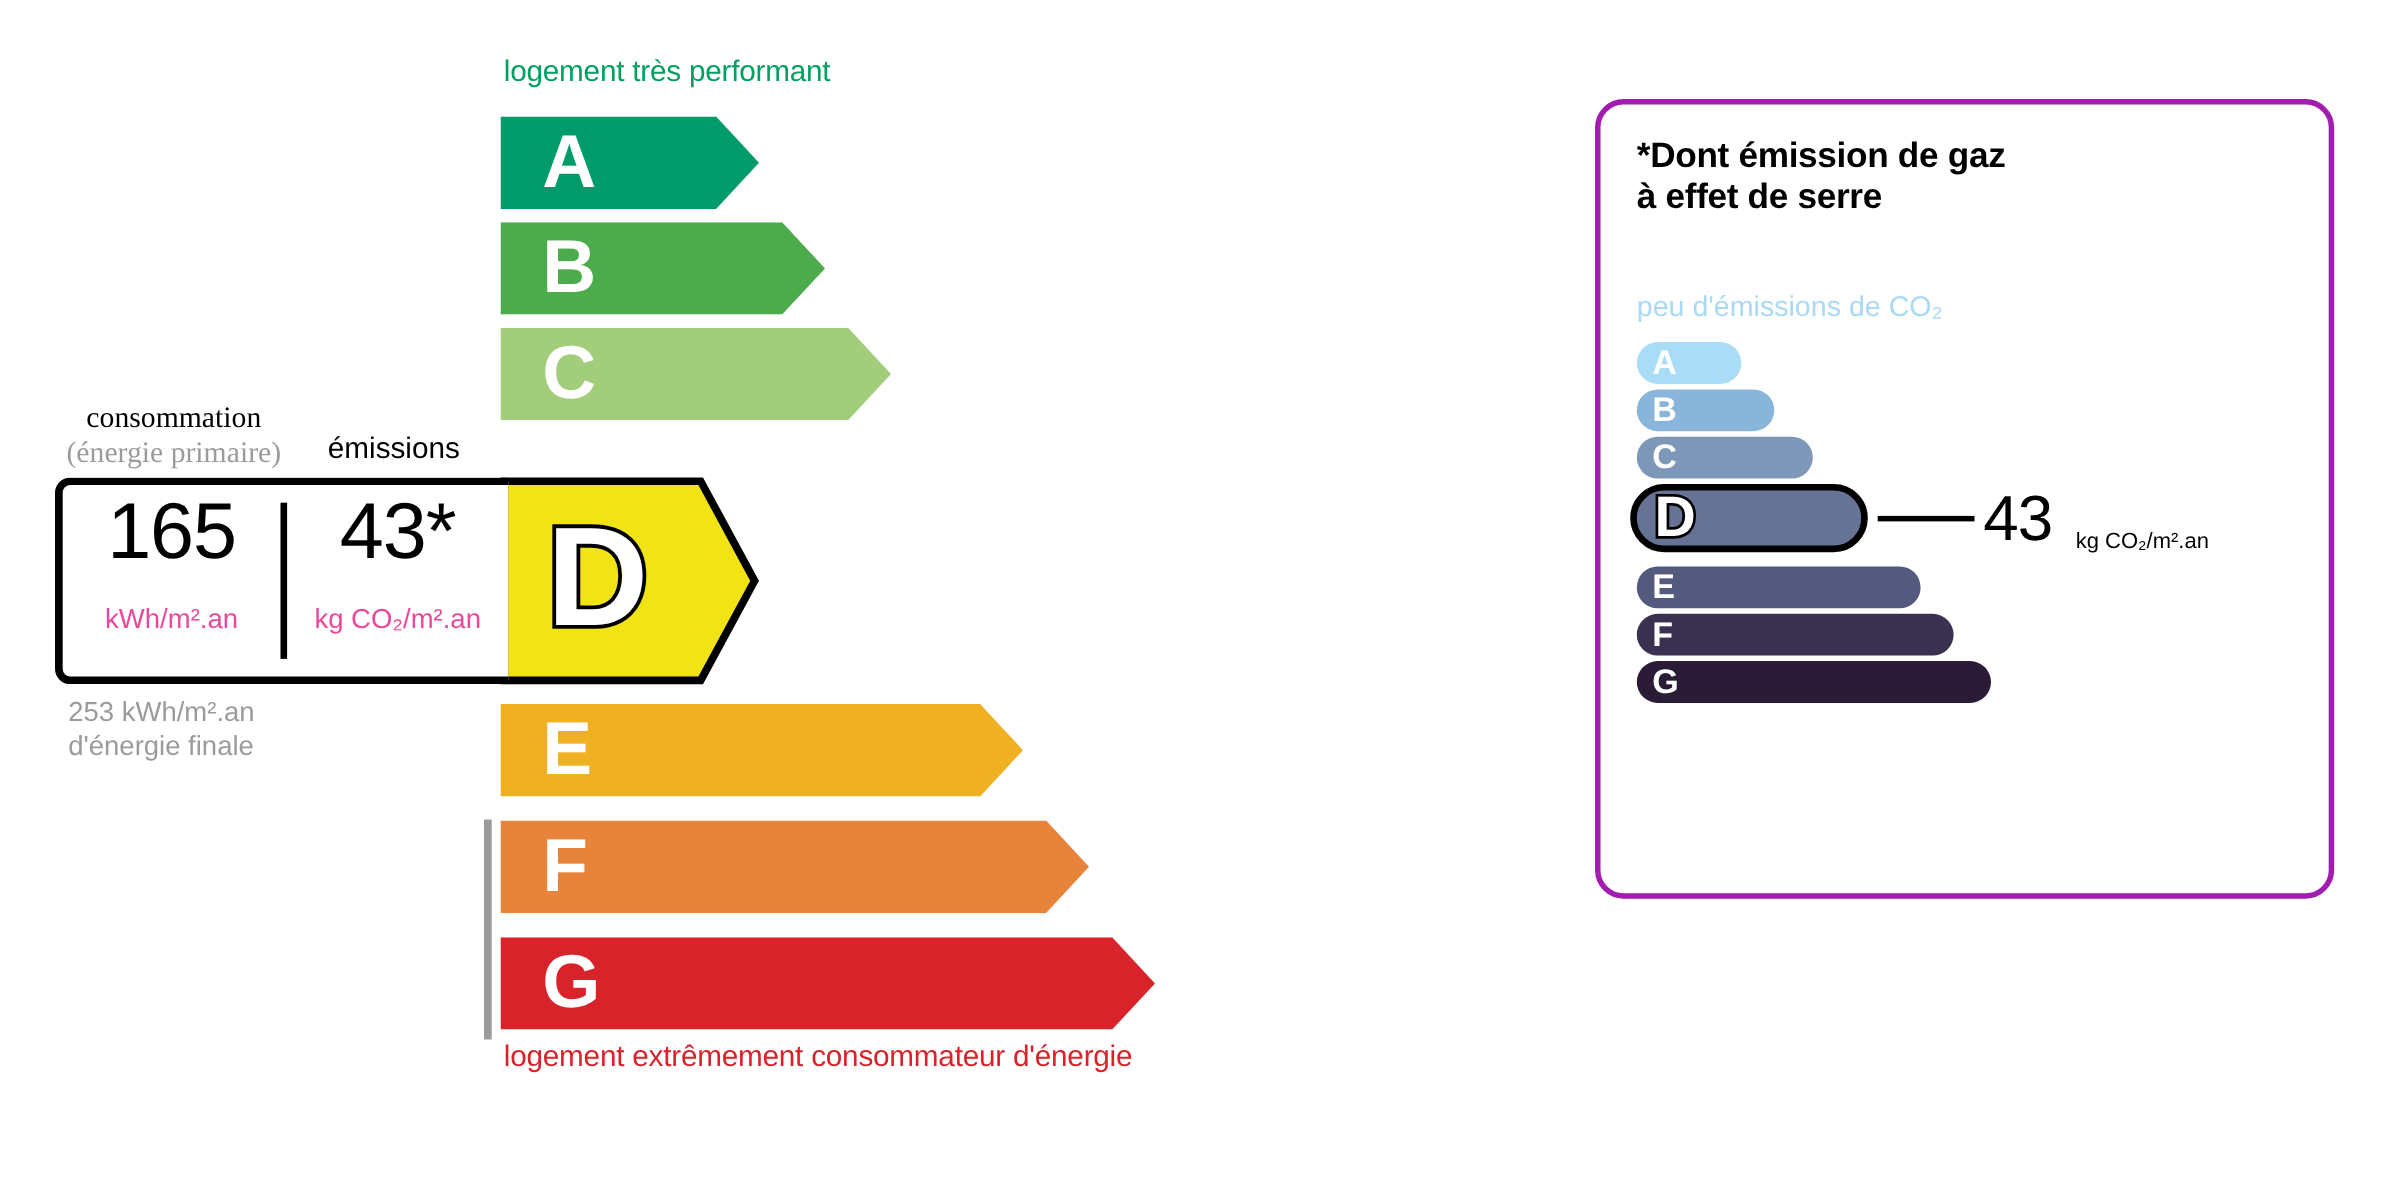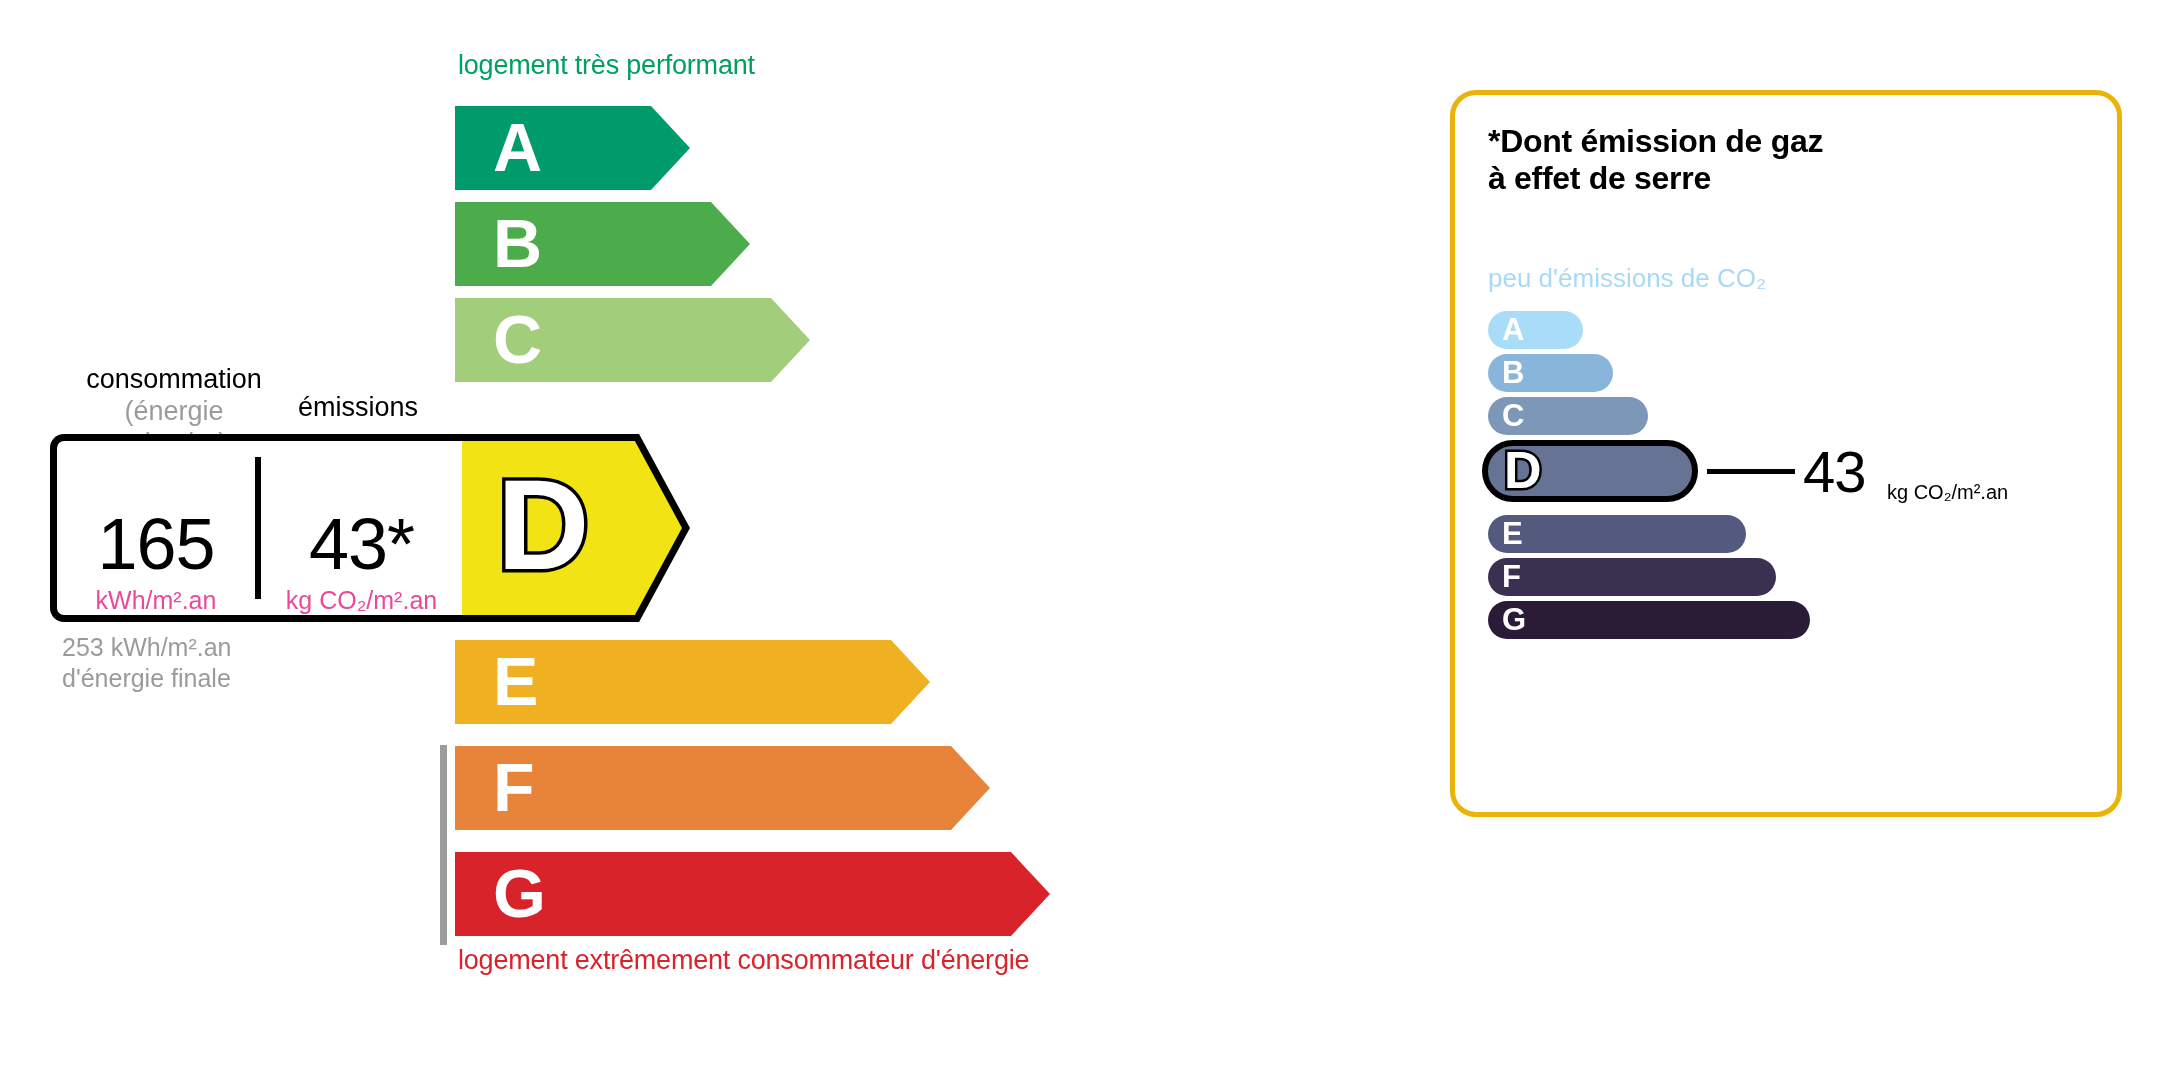--- a/index.html
+++ b/index.html
@@ -90,22 +90,23 @@
     border-top-right-radius: 0;
     border-bottom-right-radius: 0;
     display: flex;
     z-index: 4;
   }
   .vb-cell {
     flex: 1;
     display: flex;
     flex-direction: column;
     align-items: center;
-    justify-content: flex-end;
+    justify-content: flex-start;
     padding-top: 6px;
+    gap: 24px;
   }
   .vb-cell.left { flex: 0 0 198px; }
   .vb-divider {
     width: 6px;
     background: #000;
     margin: 16px 0 16px 0;
   }
   .vb-number {
     font-size: 72px;
     font-weight: 400;
@@ -115,26 +116,27 @@
   }
   .vb-unit {
     font-size: 25px;
     color: #ec4899;
     margin-top: 6px;
     white-space: nowrap;
   }
 
   .hdr-conso {
     position: absolute;
-    left: 74px; top: 364px;
+    left: 58px; top: 364px;
     width: 200px;
     text-align: center;
     font-size: 27px;
     color: #000;
     line-height: 1.18;
+    font-family: Liberation Serif, serif;
   }
   .hdr-conso .sub { color: #9b9b9b; display:block; }
   .hdr-emis {
     position: absolute;
     left: 298px; top: 392px;
     font-size: 27px;
     color: #000;
   }
   .final-energy {
     position: absolute;
@@ -158,21 +160,21 @@
     left: 440px; top: 745px;
     width: 7px; height: 200px;
     background: #9b9b9b;
   }
 
   
   #co2-panel {
     position: absolute;
     left: 1450px; top: 90px;
     width: 672px; height: 727px;
-    border: 5px solid #eab308;
+    border: 5px solid #a21caf;
     border-radius: 26px;
     background: #ffffff;
   }
   .co2-title {
     position: absolute;
     left: 33px; top: 28px;
     font-size: 32px;
     font-weight: bold;
     color: #000;
     line-height: 1.17;

